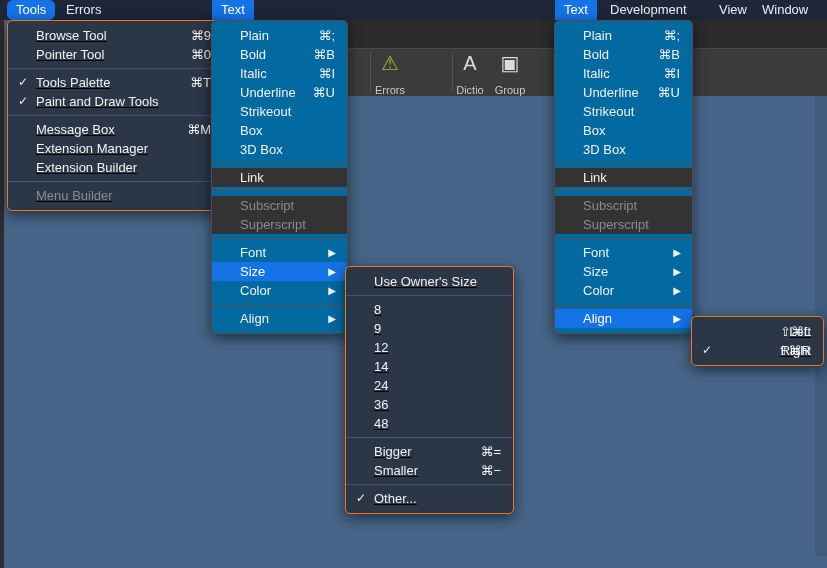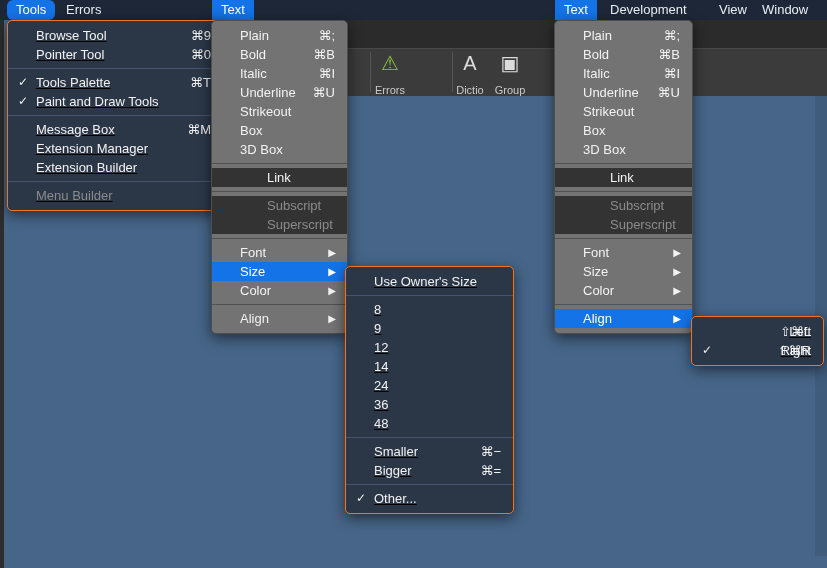--- a/index.html
+++ b/index.html
@@ -29,33 +29,33 @@
   
   #menubar{left:0;top:0;width:827px;height:20px;background:#1d2738;}
   .mb-item{position:absolute;top:0;height:20px;line-height:20px;color:#e9eef5;
     font-size:13px;padding:0 9px;white-space:nowrap;}
   .mb-item.sel{background:#1473e6;color:#ffffff;}
 
   
   .menu{position:absolute;border-radius:5px;padding:5px 0;
     box-shadow:0 4px 14px rgba(0,0,0,.55);}
   .menu.navy{background:#2b3647;border:1px solid #f97316;text-decoration:underline;}
-  .menu.gray{background:#737373;border:1px solid #4e4e4e;}
+  .menu.gray{background:#0369a1;border:1px solid #4e4e4e;}
   .mi{position:relative;height:19px;line-height:19px;font-size:13px;
     color:#f2f2f2;padding:0 12px 0 28px;white-space:nowrap;}
   .mi.dis{color:#8b8b8b;}
   .mi.hl{background:#1473e6;color:#fff;}
   .mi .sc{position:absolute;right:12px;top:0;line-height:19px;font-size:13px;
     font-family:"Liberation Sans","DejaVu Sans",sans-serif;}
   .mi .chk{position:absolute;left:10px;top:0;line-height:19px;font-size:12px;}
   .mi .arw{position:absolute;right:11px;top:0;line-height:19px;font-size:10px;}
   .sep{height:1px;margin:4px 0;}
   .menu.navy .sep{background:#46536a;}
   .menu.gray .sep{background:#515151;}
-  .menu.gray .grp-dark{background:#333333;padding-left:27px;}
+  .menu.gray .grp-dark{background:#333333;}
 
   
   #menu-tools{left:7px;top:20px;width:215px;}
   #menu-text-1{left:211px;top:20px;width:135px;}
   #menu-size{left:345px;top:266px;width:167px;}
   #menu-text-2{left:554px;top:20px;width:137px;}
   #menu-align{left:691px;top:316px;width:131px;text-align:right;}
 
   .mi.narrowpad{padding-left:20px;}
 </style>
@@ -161,22 +161,22 @@
       <div class="mi"><span>8</span></div>
       <div class="mi"><span>9</span></div>
       <div class="mi"><span>12</span></div>
       <div class="mi"><span>14</span></div>
       <div class="mi"><span>24</span></div>
       <div class="mi"><span>36</span></div>
       <div class="mi"><span>48</span></div>
     </div>
     <div class="sep"></div>
     <div>
+      <div class="mi"><span>Bigger</span><span class="sc">⌘=</span></div>
       <div class="mi"><span>Smaller</span><span class="sc">⌘−</span></div>
-      <div class="mi"><span>Bigger</span><span class="sc">⌘=</span></div>
     </div>
     <div class="sep"></div>
     <div>
       <div class="mi"><span class="chk">✓</span><span>Other...</span></div>
     </div>
   </div>
 <div class="menu gray layer" id="menu-text-2">
     <div>
       <div class="mi"><span>Plain</span><span class="sc">⌘;</span></div>
       <div class="mi"><span>Bold</span><span class="sc">⌘B</span></div>

